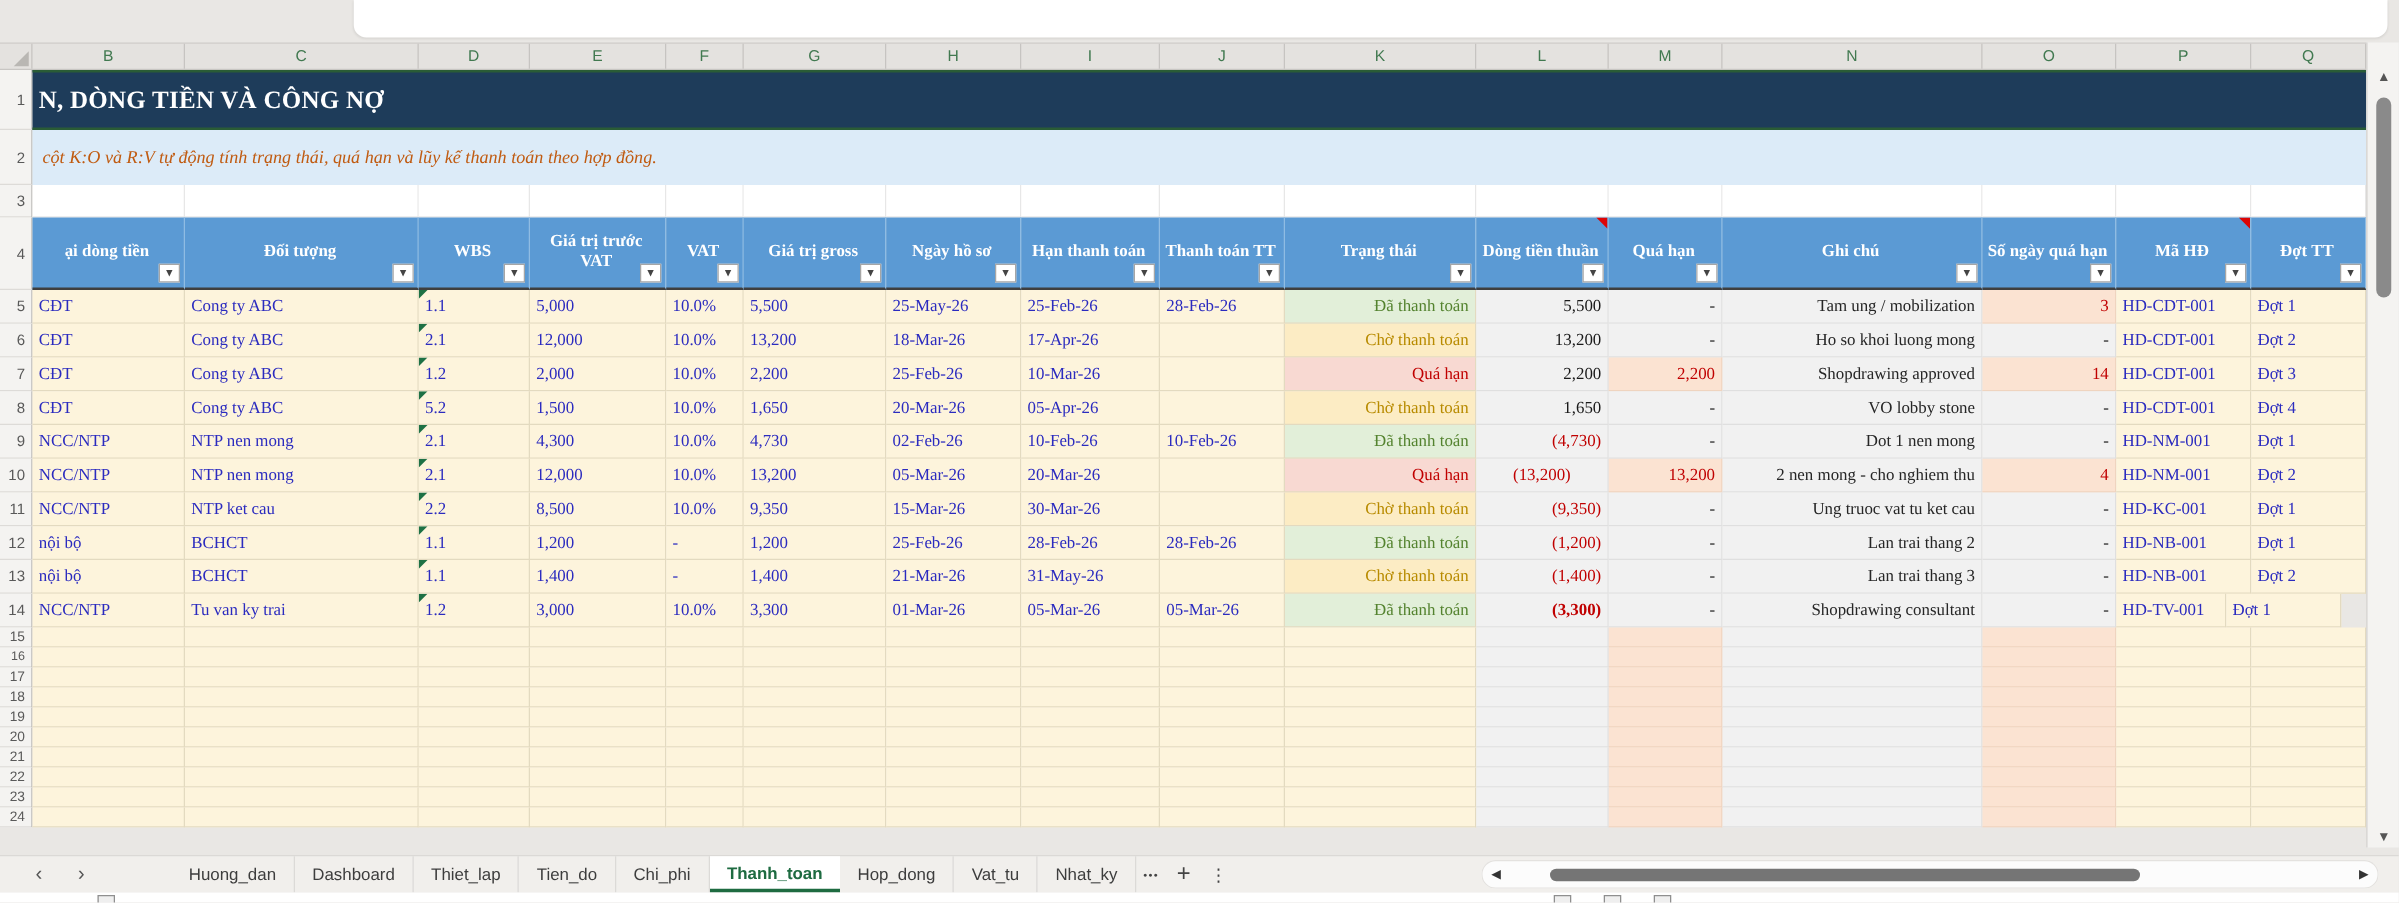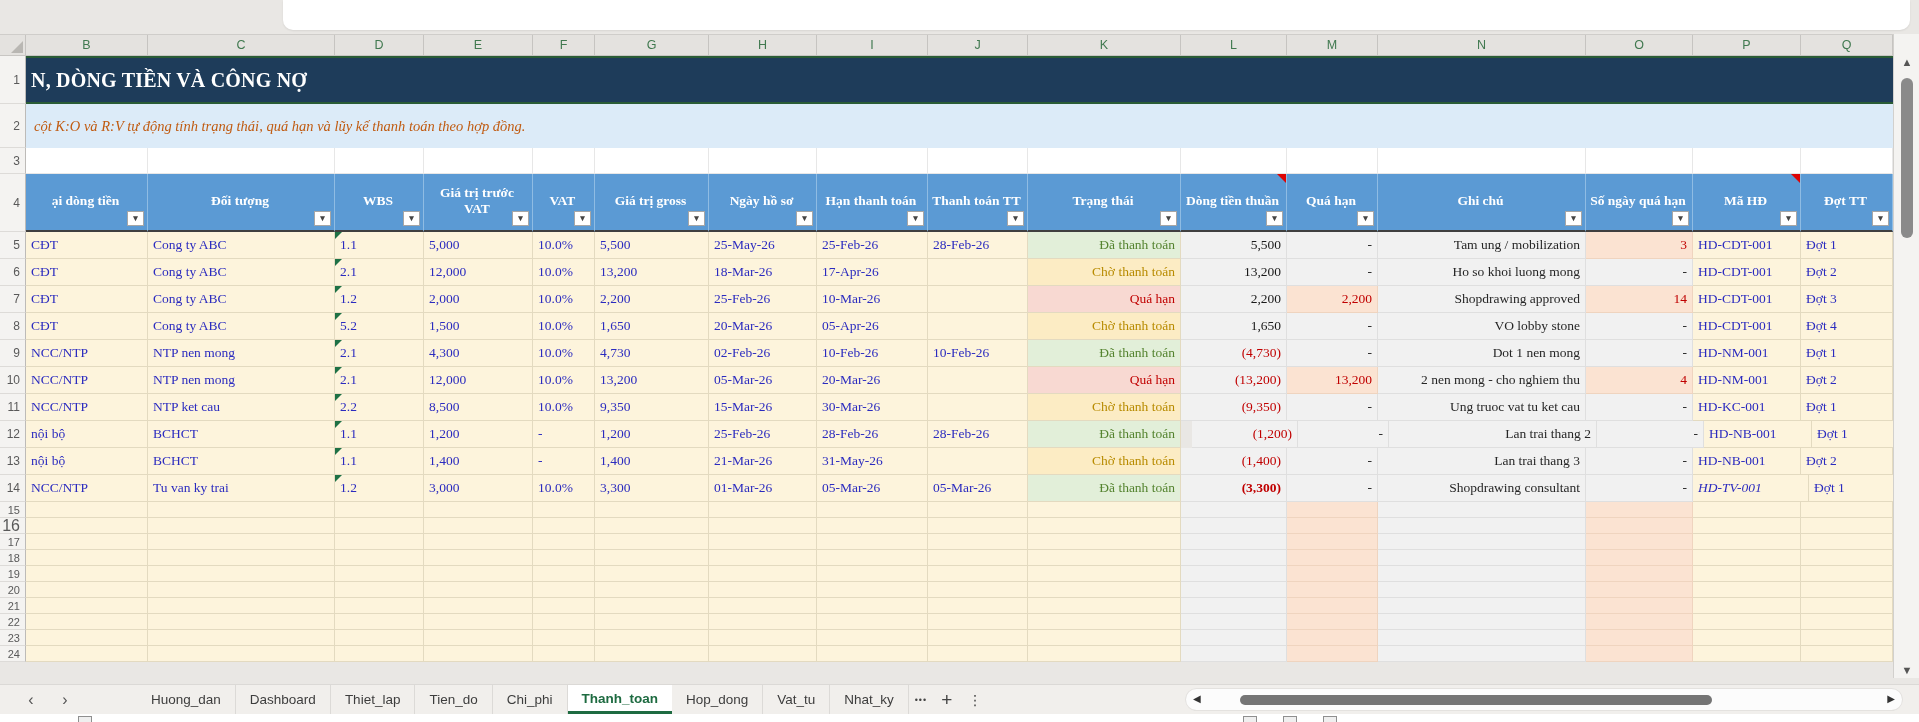--- a/index.html
+++ b/index.html
@@ -482,21 +482,21 @@
       </div>
       <div class="cell cream" style="width: 111px;">
         <span>20-Mar-26</span>
       </div>
       <div class="cell cream" style="width: 100px;">
         <span></span>
       </div>
       <div class="cell cream right overdue" style="width: 153px;">
         <span>Quá hạn</span>
       </div>
-      <div class="cell gray right redtxt" style="width: 106px;">
+      <div class="cell gray right redtxt" style="width: 106px; justify-content: center;">
         <span>(13,200)</span>
       </div>
       <div class="cell gray right peach redtxt" style="width: 91px;">
         <span>13,200</span>
       </div>
       <div class="cell gray right" style="width: 208px;">
         <span>2 nen mong - cho nghiem thu</span>
       </div>
       <div class="cell gray right peach redtxt" style="width: 107px;">
         <span>4</span>
@@ -586,21 +586,21 @@
       </div>
       <div class="cell cream" style="width: 111px;">
         <span>28-Feb-26</span>
       </div>
       <div class="cell cream" style="width: 100px;">
         <span>28-Feb-26</span>
       </div>
       <div class="cell cream right paid" style="width: 153px;">
         <span>Đã thanh toán</span>
       </div>
-      <div class="cell gray right redtxt" style="width: 106px; margin-left: 11px;">
+      <div class="cell gray right redtxt" style="width: 106px;">
         <span>(1,200)</span>
       </div>
       <div class="cell gray right" style="width: 91px;">
         <span>-</span>
       </div>
       <div class="cell gray right" style="width: 208px;">
         <span>Lan trai thang 2</span>
       </div>
       <div class="cell gray right" style="width: 107px;">
         <span>-</span>
@@ -702,21 +702,21 @@
       </div>
       <div class="cell gray right" style="width: 91px;">
         <span>-</span>
       </div>
       <div class="cell gray right" style="width: 208px;">
         <span>Shopdrawing consultant</span>
       </div>
       <div class="cell gray right" style="width: 107px;">
         <span>-</span>
       </div>
-      <div class="cell cream" style="width: 116px; font-style: italic;">
+      <div class="cell cream" style="width: 88px;">
         <span>HD-TV-001</span>
       </div>
       <div class="cell cream" style="width: 92px;">
         <span>Đợt 1</span>
       </div>
     </div>
     <div class="row" style="height: 16px;">
       <div class="gut" style="font-size: 11px;">15</div>
       <div class="cell cream" style="width: 122px;"></div>
       <div class="cell cream" style="width: 187px;"></div>
@@ -729,21 +729,21 @@
       <div class="cell cream" style="width: 100px;"></div>
       <div class="cell cream" style="width: 153px;"></div>
       <div class="cell gray" style="width: 106px;"></div>
       <div class="cell gray peach" style="width: 91px;"></div>
       <div class="cell gray" style="width: 208px;"></div>
       <div class="cell gray peach" style="width: 107px;"></div>
       <div class="cell cream" style="width: 108px;"></div>
       <div class="cell cream" style="width: 92px;"></div>
     </div>
     <div class="row" style="height: 16px;">
-      <div class="gut" style="font-size: 16px;">16</div>
+      <div class="gut" style="font-size: 10px;">16</div>
       <div class="cell cream" style="width: 122px;"></div>
       <div class="cell cream" style="width: 187px;"></div>
       <div class="cell cream" style="width: 89px;"></div>
       <div class="cell cream" style="width: 109px;"></div>
       <div class="cell cream" style="width: 62px;"></div>
       <div class="cell cream" style="width: 114px;"></div>
       <div class="cell cream" style="width: 108px;"></div>
       <div class="cell cream" style="width: 111px;"></div>
       <div class="cell cream" style="width: 100px;"></div>
       <div class="cell cream" style="width: 153px;"></div>

